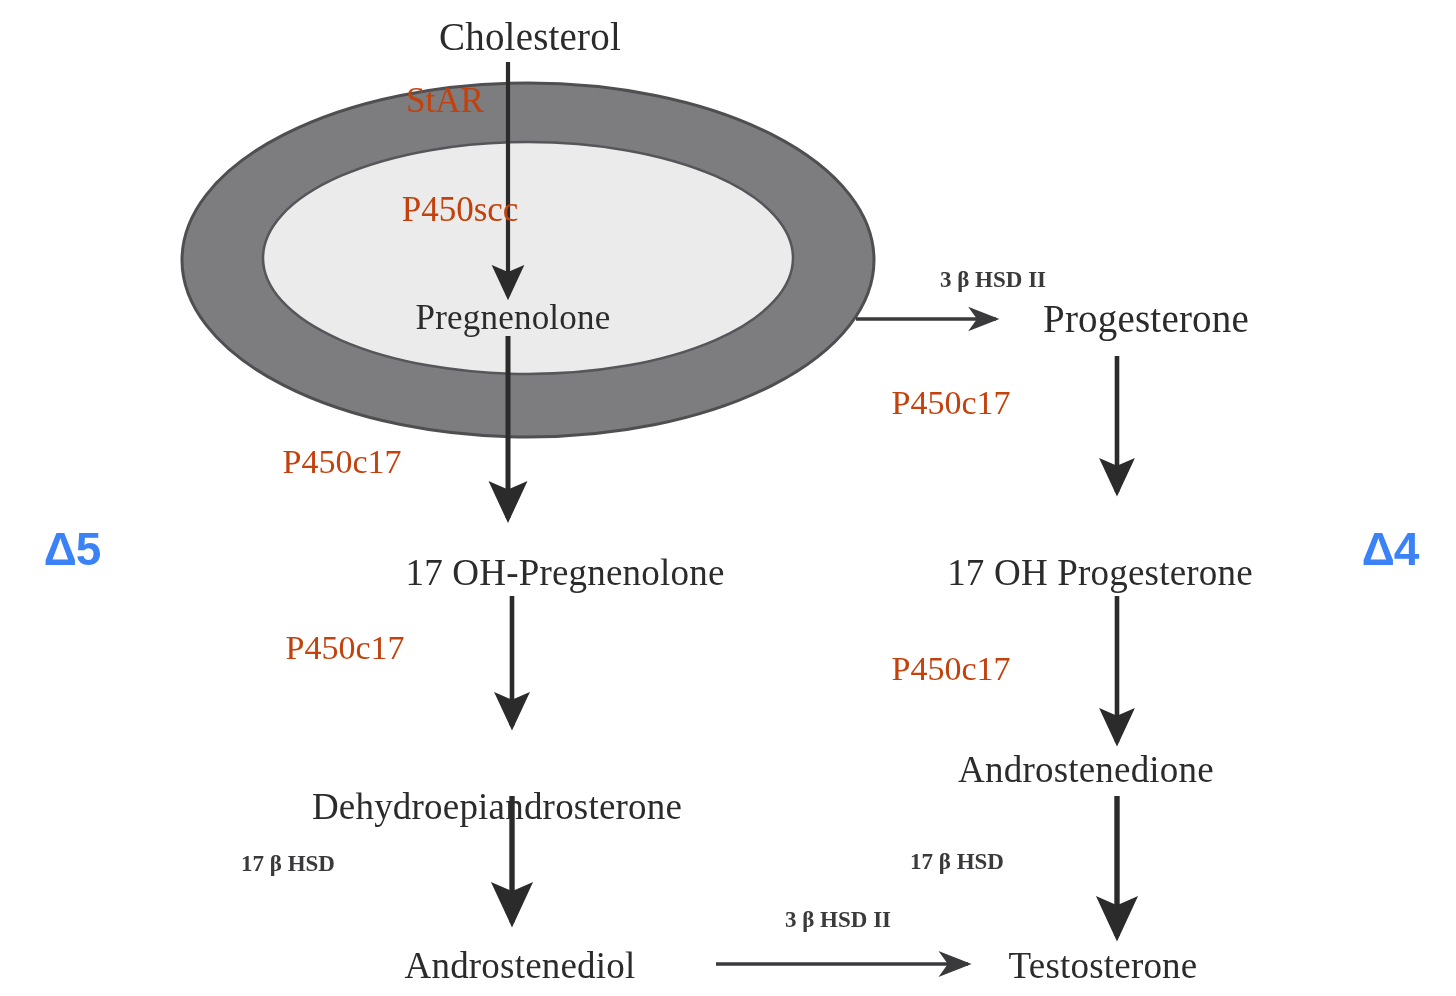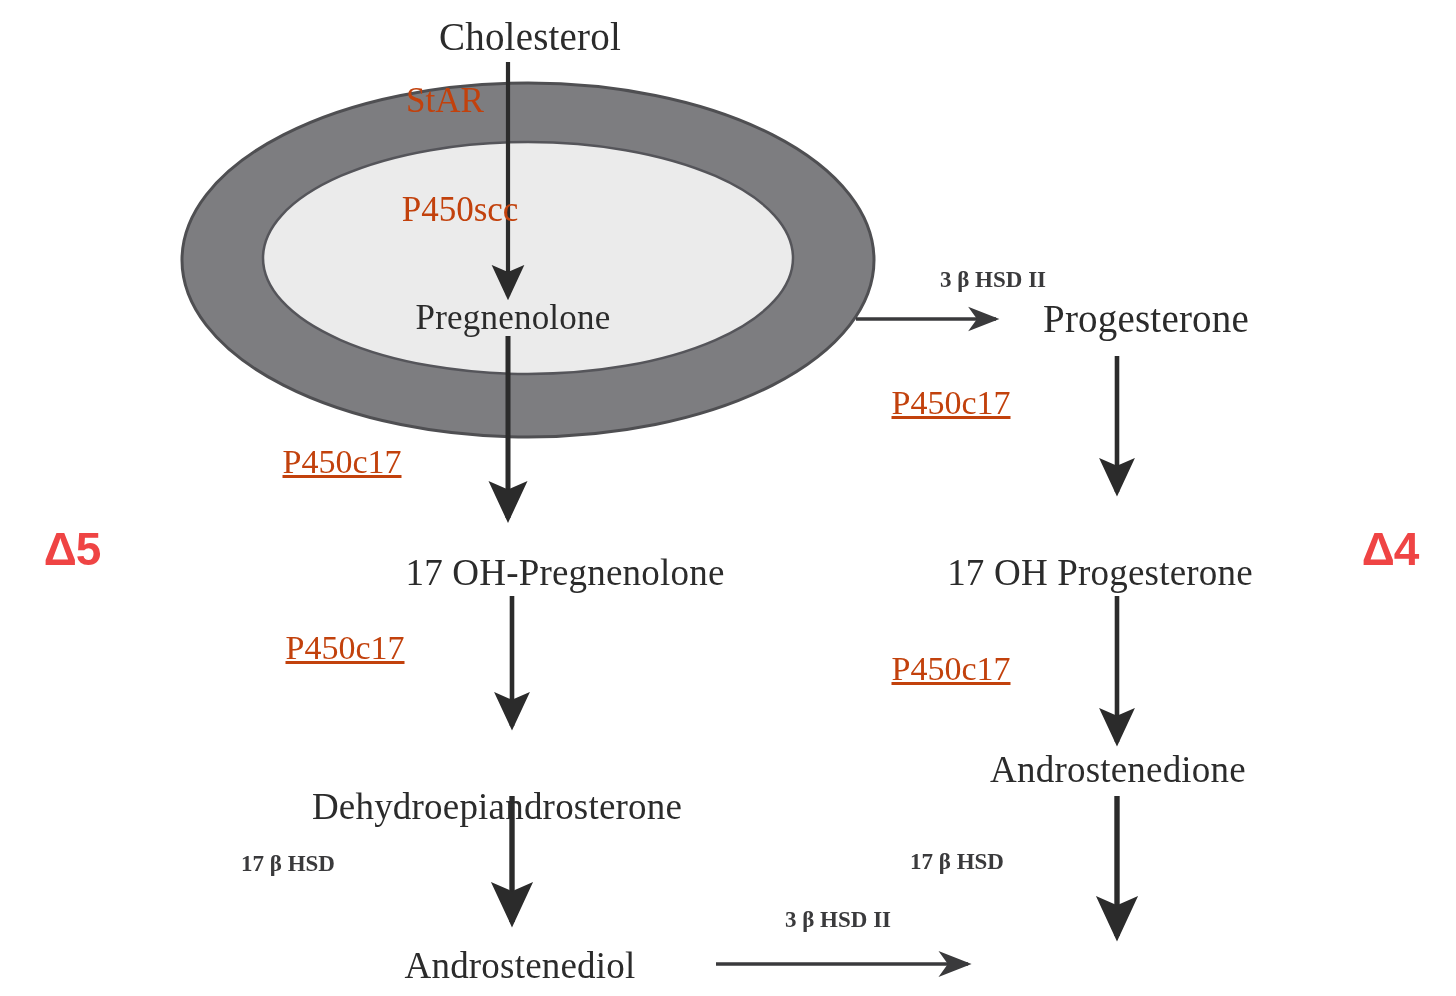--- a/index.html
+++ b/index.html
@@ -47,29 +47,29 @@
     color: #3a3a3c;
     white-space: nowrap;
     transform: translate(-50%, -50%);
     font-weight: 600;
     margin-top: 17px;
   }
   .pathway-tag {
     position: absolute;
     font-family: "Liberation Sans", "DejaVu Sans", sans-serif;
     font-weight: bold;
-    color: #ef4444;
+    color: #3b82f6;
     white-space: nowrap;
     transform: translate(-50%, -50%);
     letter-spacing: -1px;
   }
   .sz-big   { font-size: 39px; }
   .sz-med   { font-size: 37px; }
   .sz-org   { font-size: 35px; }
-  .sz-enz   { font-size: 34px; text-decoration: underline; }
+  .sz-enz   { font-size: 34px; }
   .sz-sm    { font-size: 23px; }
   .sz-tag   { font-size: 46px; }
 </style>
 </head>
 <body>
 
 <div id="diagram-root">
 
   <svg class="layer" viewBox="0 0 1456 996">
     <defs>
@@ -109,24 +109,25 @@
   <div class="node-label sz-org" style="left:513px; top:318px;">Pregnenolone</div>
 
   <div class="node-label sz-big" style="left:1146px; top:318px;">Progesterone</div>
 
   <div class="node-label sz-med" style="left:525px; top:572px;margin-left:40px;">17 OH-Pregnenolone</div>
 
   <div class="node-label sz-med" style="left:1100px; top:572px;">17 OH Progesterone</div>
 
   <div class="node-label sz-med" style="left:497px; top:806px;">Dehydroepiandrosterone</div>
 
-  <div class="node-label sz-med" style="left:1086px; top:769px;margin-left:32px;">Androstenedione</div>
+  <div class="node-label sz-med" style="left:1086px; top:769px;">Androstenedione</div>
 
   <div class="node-label sz-med" style="left:520px; top:965px;">Androstenediol</div>
 
+  <div class="node-label sz-med" style="left:1103px; top:965px;">Testosterone</div>
 
   <div class="enzyme-label sz-org" style="left:445px; top:101px;">StAR</div>
 
   <div class="enzyme-label sz-org" style="left:415px; top:210px;margin-left:45px;">P450scc</div>
 
   <div class="enzyme-small sz-sm" style="left:993px; top:263px;">3 β HSD II</div>
 
   <div class="enzyme-label sz-enz" style="left:342px; top:462px;">P450c17</div>
 
   <div class="enzyme-label sz-enz" style="left:345px; top:648px;">P450c17</div>

